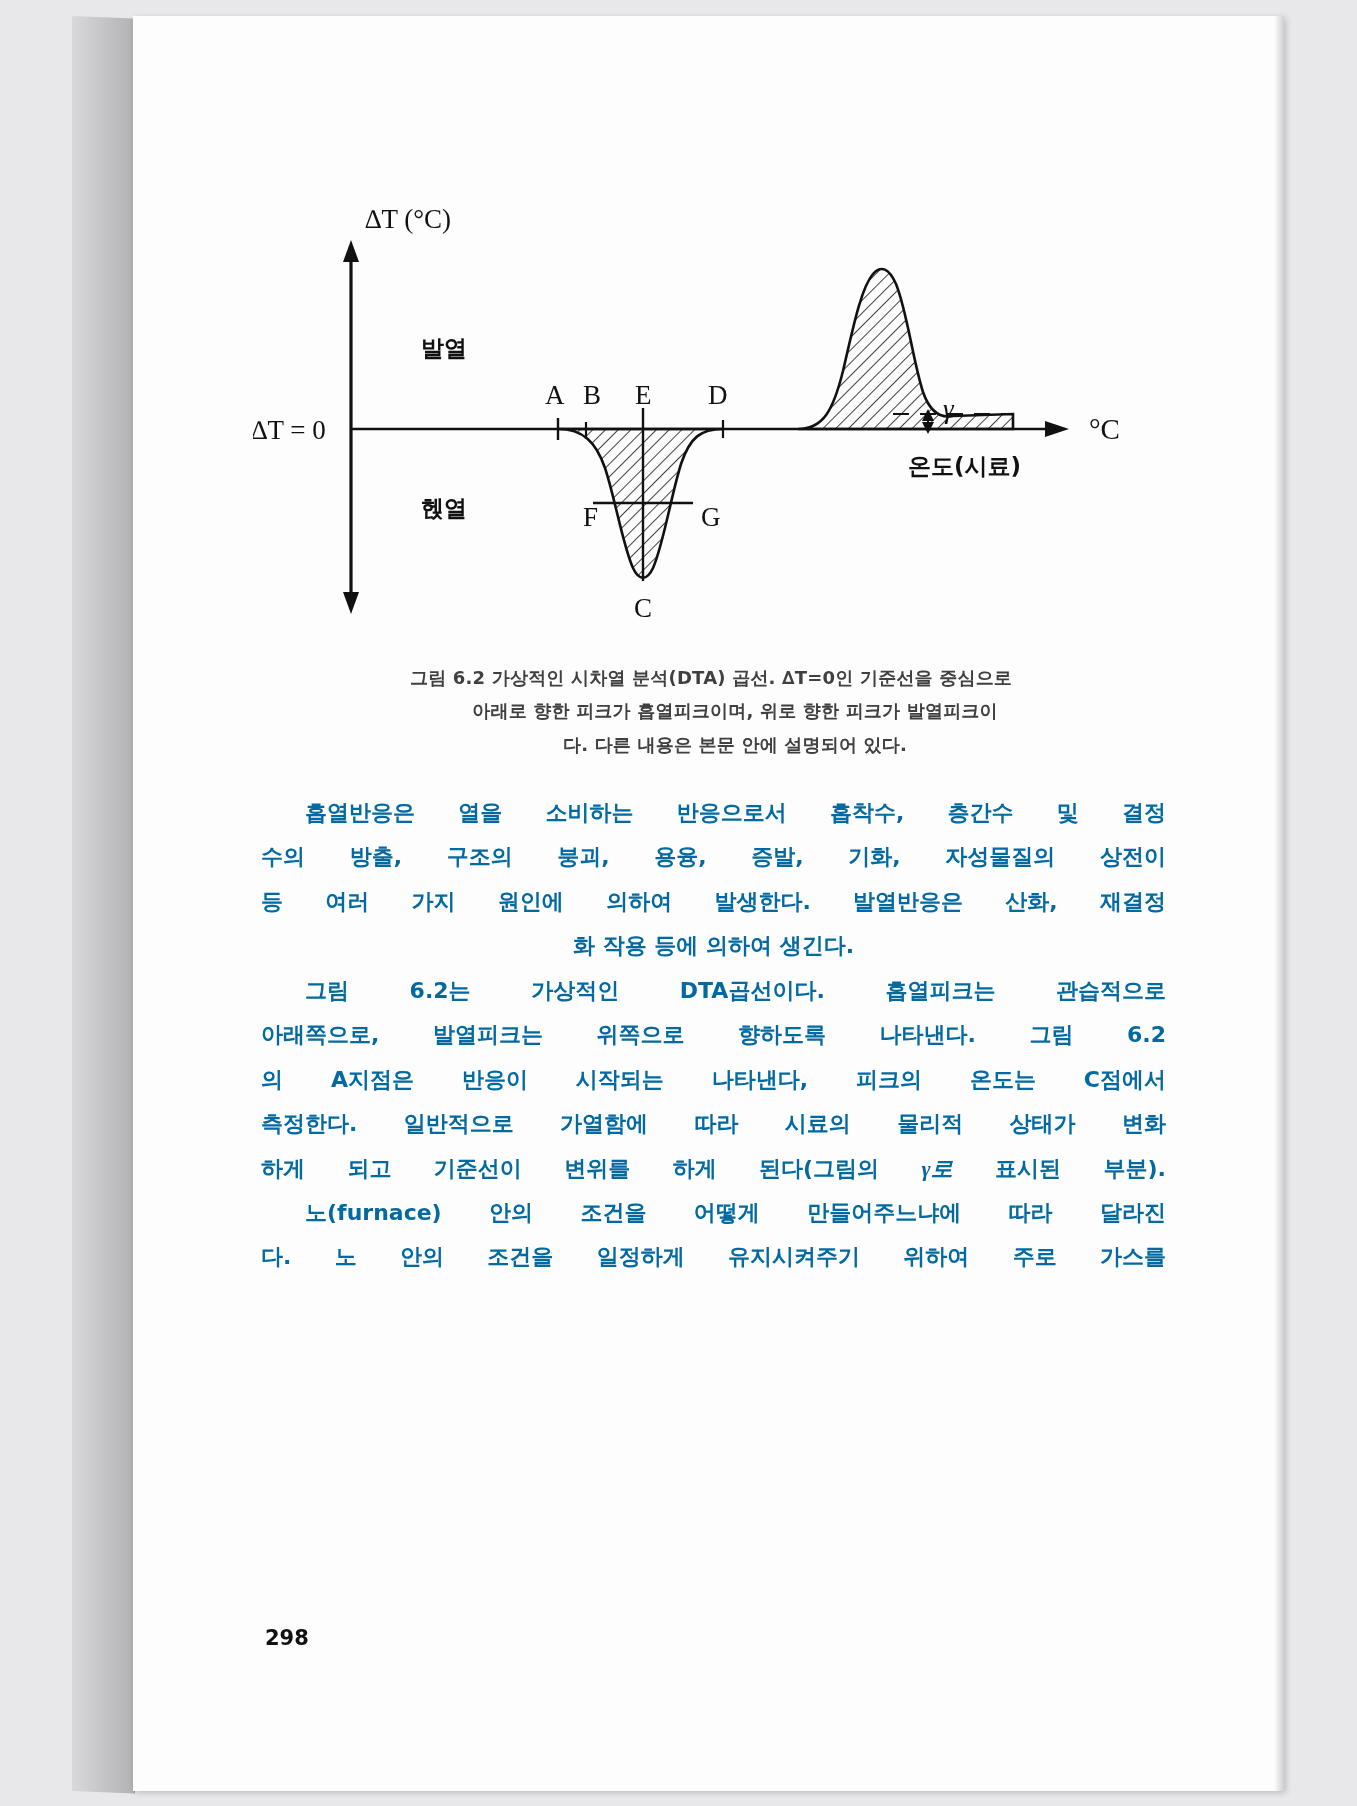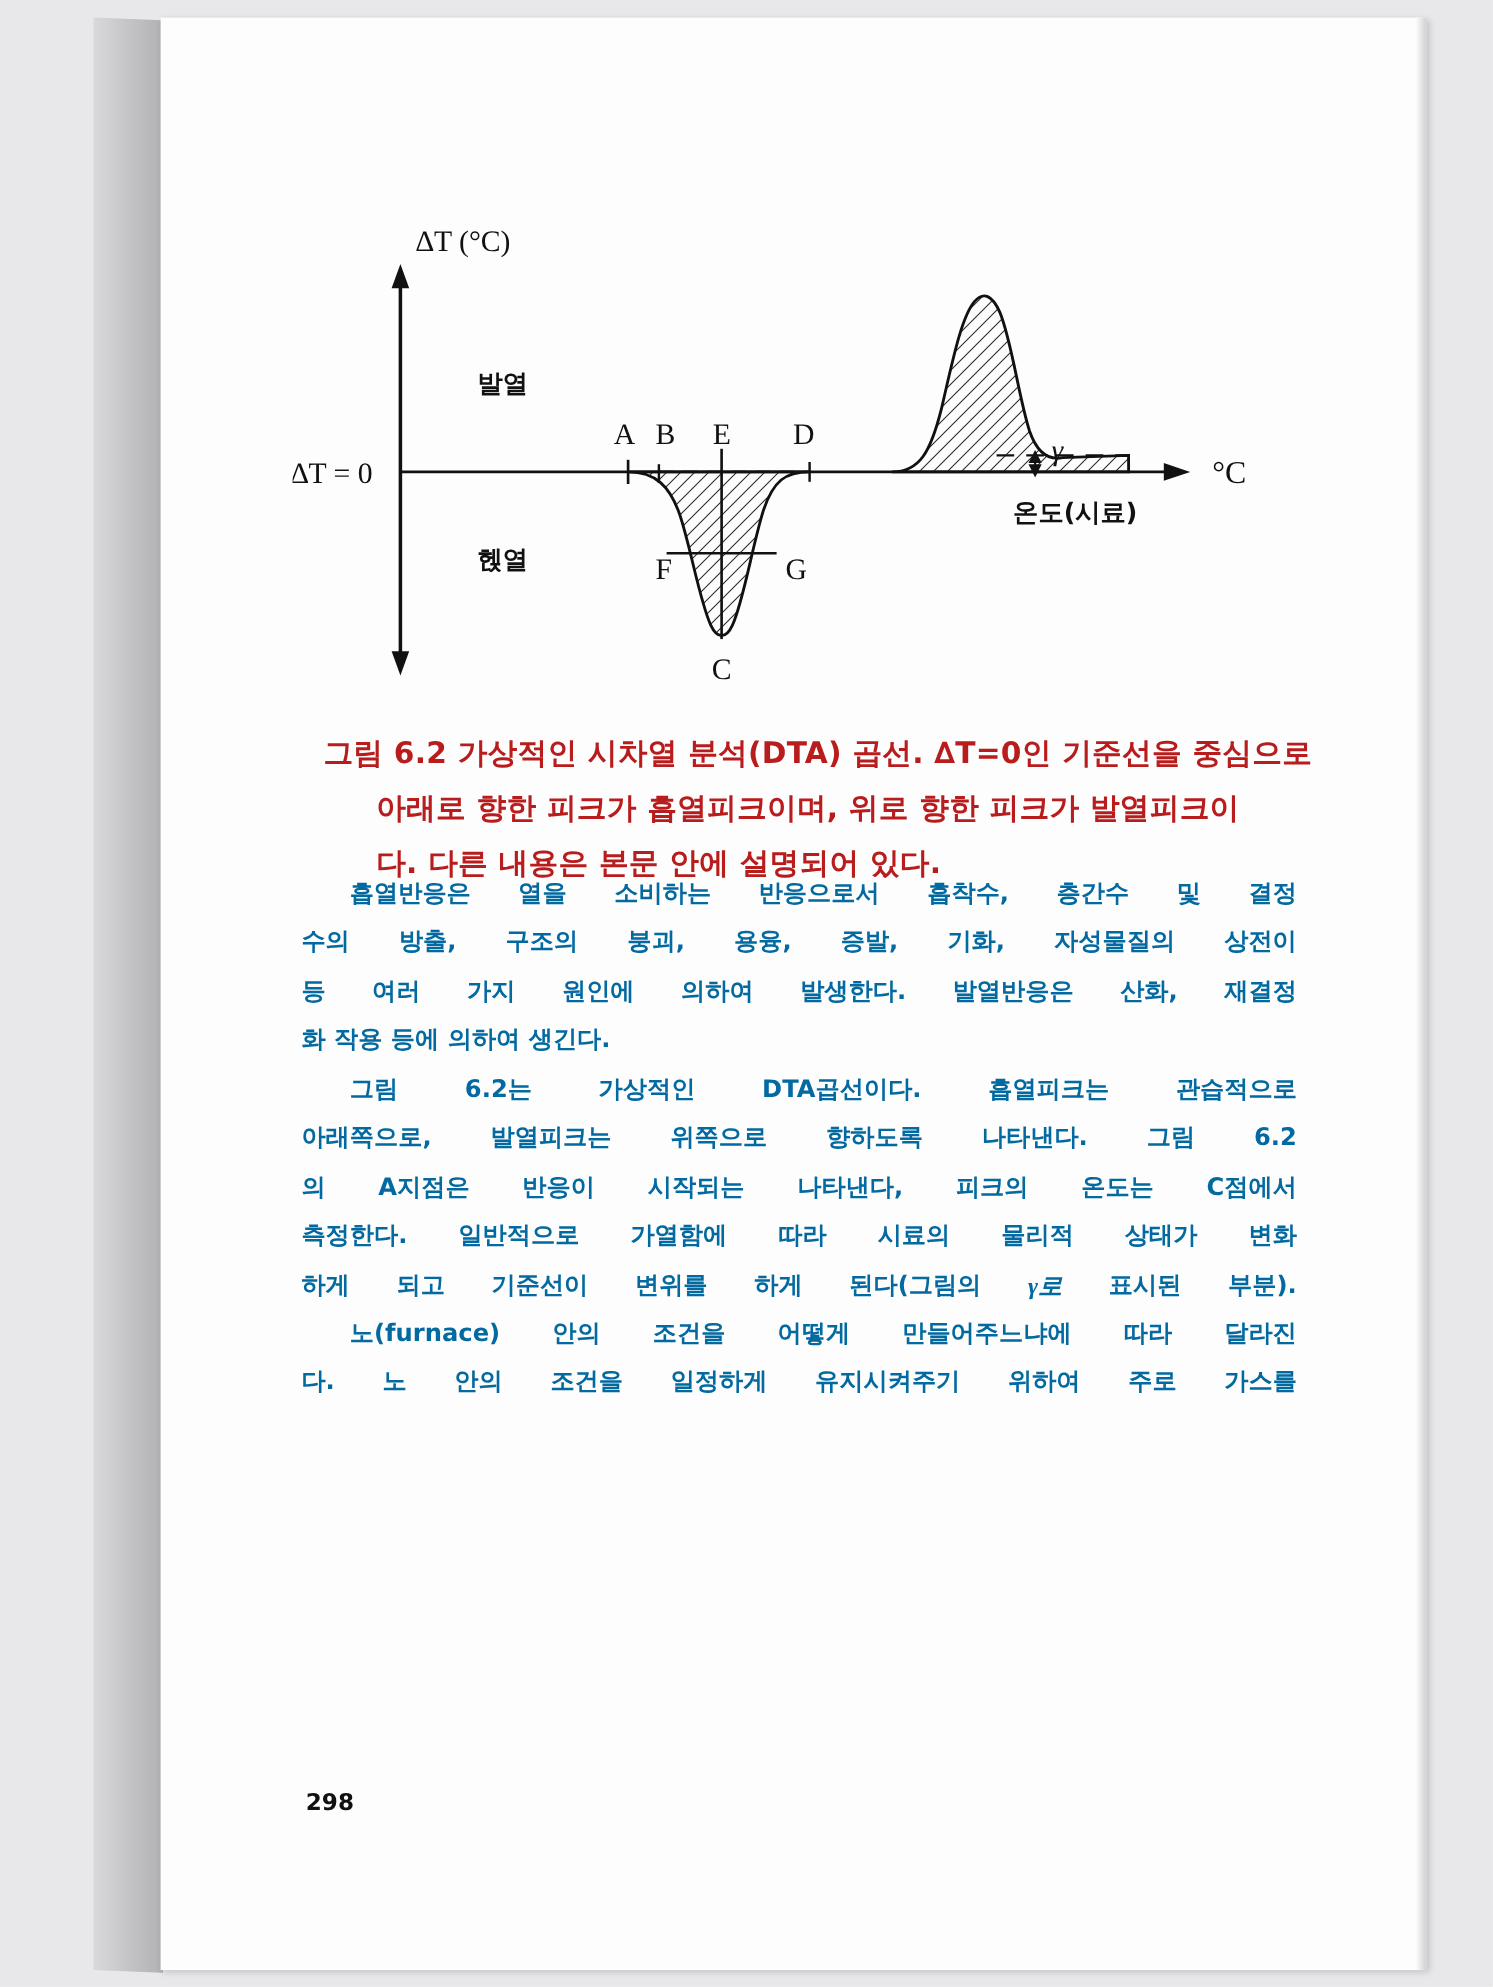--- a/index.html
+++ b/index.html
@@ -10,24 +10,25 @@
   body {
     width: 1357px;
     height: 1806px;
     position: relative;
     font-family: "Liberation Serif", serif;
   }
 
   
   .book {
     position: absolute;
-    left: 85px;
+    left: 72px;
     top: 16px;
     width: 1212px;
     height: 1775px;
+    text-align: center;
   }
   .spine {
     position: absolute;
     left: 0;
     top: 0;
     width: 62px;
     height: 1775px;
     background: linear-gradient(to right, #d9d9dc 0%, #c9c9cc 40%, #bdbdc0 70%, #b2b2b5 100%);
     border-right: 1px solid #9a9a9d;
     transform: skewY(2.2deg);
@@ -69,26 +70,25 @@
   }
   .figure svg { display: block; }
 
   
   .caption {
     position: absolute;
     left: 128px;
     top: 645px;
     width: 900px;
     font-family: "DejaVu Sans", sans-serif;
-    font-size: 27px;
+    font-size: 18px;
     font-weight: 700;
-    color: #b91c1c;
+    color: #404040;
     line-height: 1.85;
     letter-spacing: 0.2px;
-    margin-left: 20px;
   }
   .caption .cap-line { display: block; white-space: nowrap; }
   .caption .cap-line.indent { padding-left: 48px; }
 
   
   .body-text {
     position: absolute;
     left: 128px;
     top: 775px;
     width: 905px;

